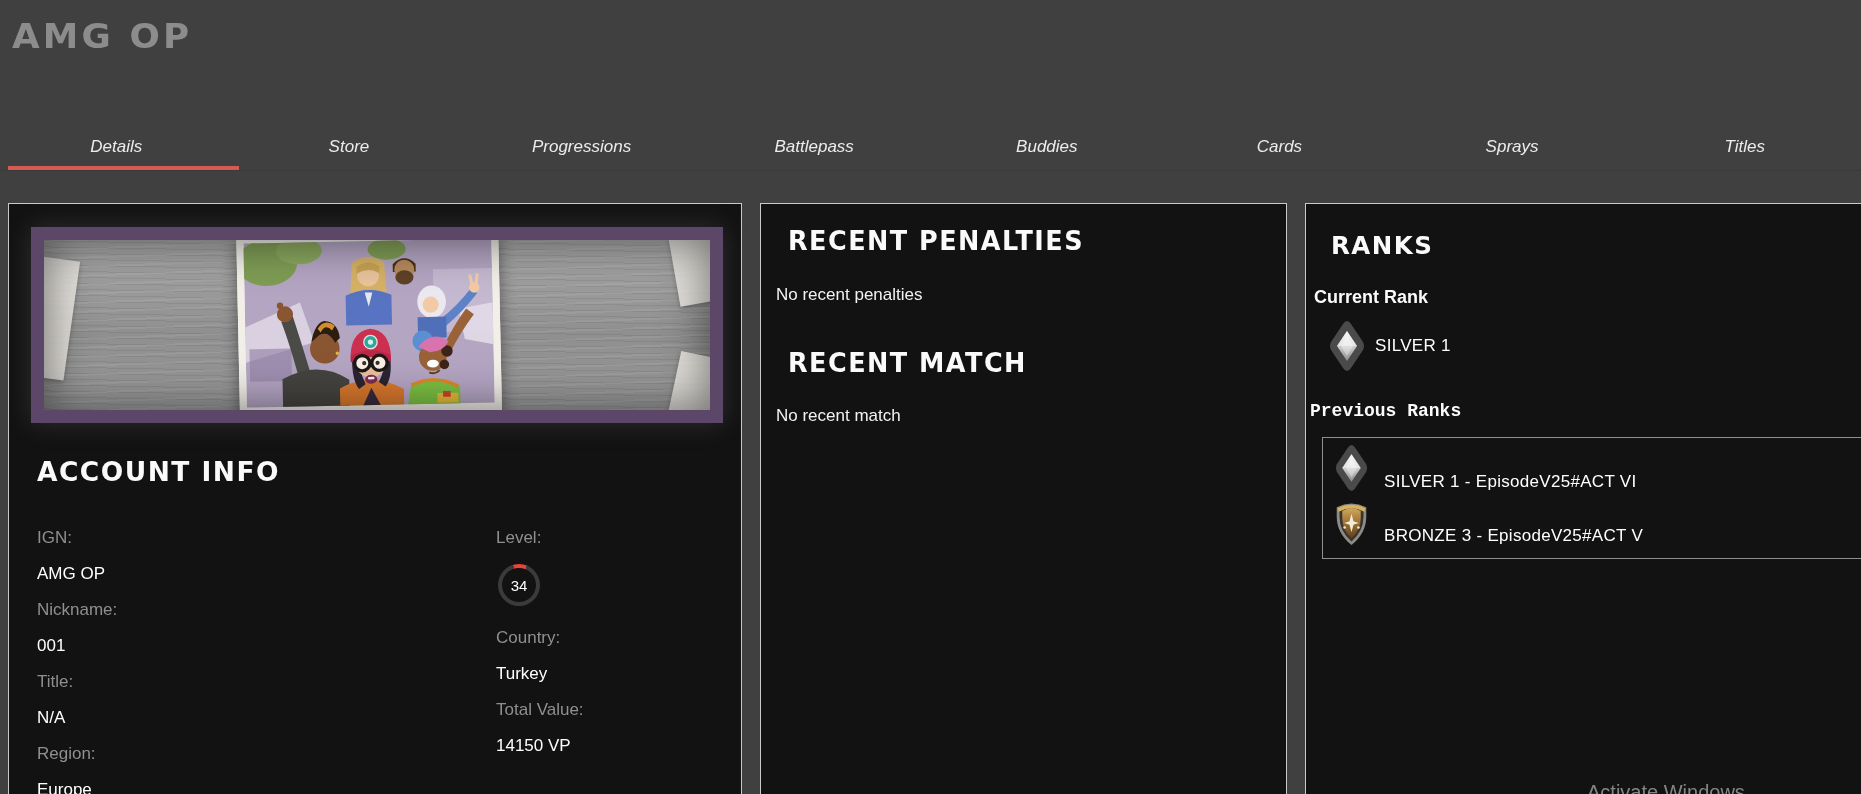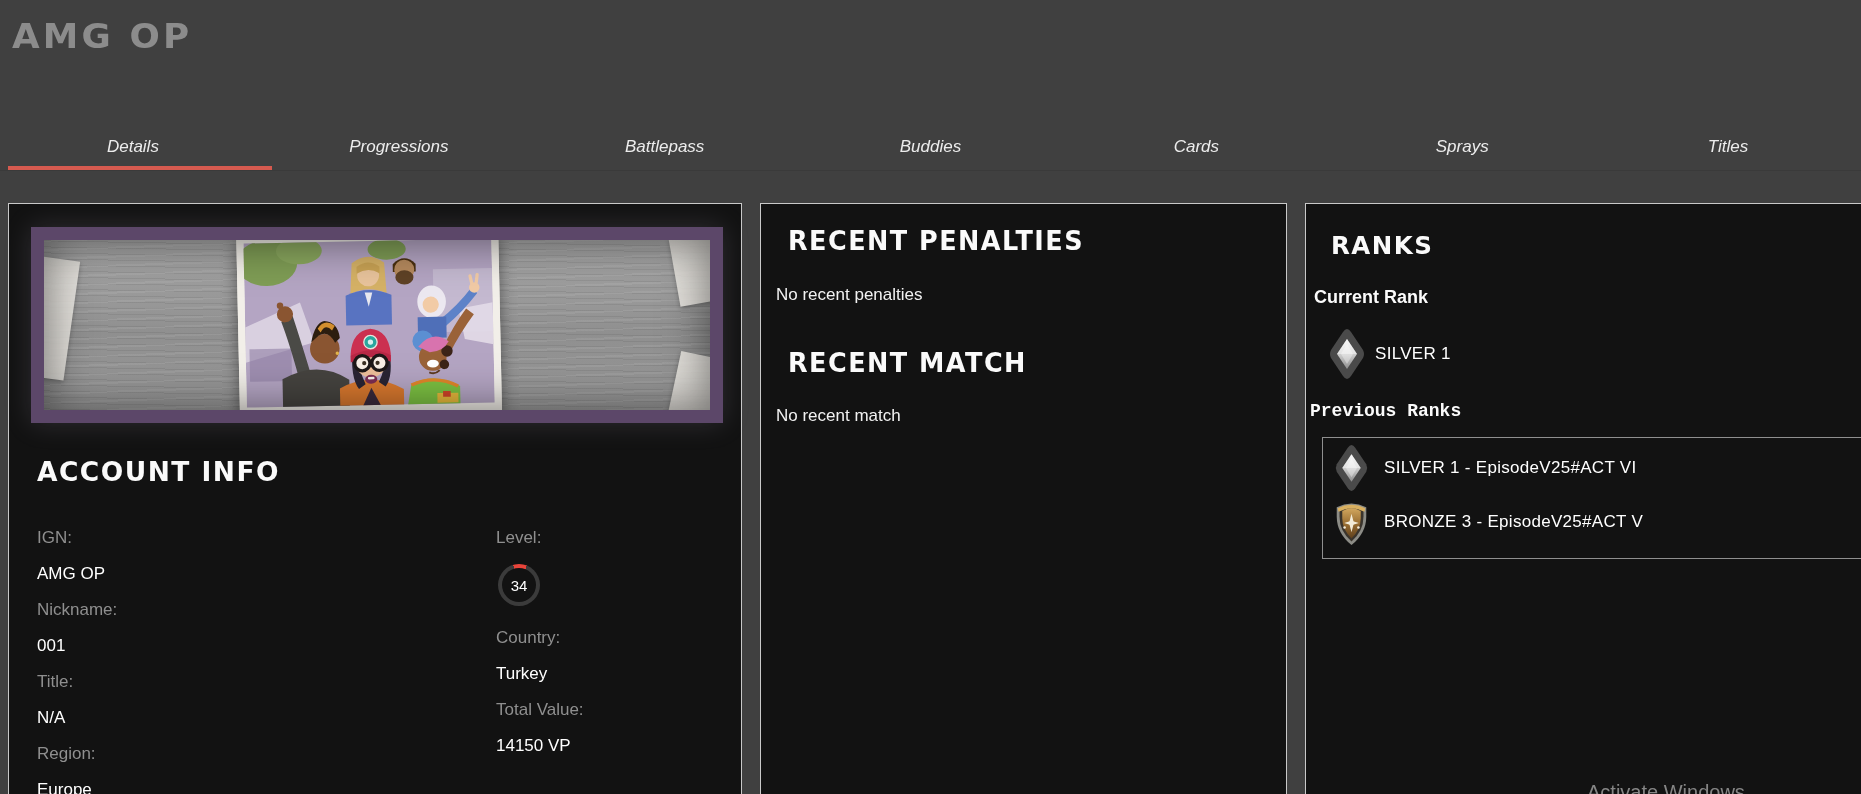--- a/index.html
+++ b/index.html
@@ -101,29 +101,29 @@
   .rp-t1 { position:absolute; left:15px; top:81px;  font-size:17px; color:#f2f2f2; }
   .rp-h2 { position:absolute; left:27px; top:144px; font-size:26px; }
   .rp-t2 { position:absolute; left:15px; top:202px; font-size:17px; color:#f2f2f2; }
 
   
   .rk-heading { position:absolute; left:25px; top:27px; font-size:25px; }
   .rk-sub { position:absolute; font-size:18px; font-weight:700; color:#fbfbfb; }
   .rk-sub-current  { left:8px; top:83px; }
   .rk-sub-previous { left:4px; top:197px;font-family:Liberation Mono, monospace; }
   .rank-row { position:absolute; display:flex; align-items:center; gap:14px; }
-  .rank-current { left:21px; top:124px;gap:8px; }
+  .rank-current { left:21px; top:116px;gap:8px; }
   .rank-name { font-size:17px; color:#ffffff; letter-spacing:.3px; }
   .rank-icon { display:block; }
 
   .prev-box {
     position:absolute; left:16px; top:233px; width:720px; height:122px;
     border:1px solid #8f8f8f;
   }
-  .prev-row { position:absolute; left:10px; display:flex; align-items:center; gap:14px; }
+  .prev-row { position:absolute; left:10px; display:flex; align-items:flex-end; gap:14px; }
   .prev-row-0 { top:6px;  }
   .prev-row-1 { top:60px; }
 
   
   .watermark {
     position:absolute; left:1587px; top:781px; font-size:20px; color:#9a9a9a; opacity:.85;
   }
 </style>
 </head>
 <body>
@@ -161,20 +161,23 @@
 
 <div id="screen">
 
   <div class="logo">AMG OP</div>
 
   <div class="tabbar">
     <div class="tab active">
         <span>Details</span>
       </div>
     <div class="tab">
+        <span>Store</span>
+      </div>
+    <div class="tab">
         <span>Progressions</span>
       </div>
     <div class="tab">
         <span>Battlepass</span>
       </div>
     <div class="tab">
         <span>Buddies</span>
       </div>
     <div class="tab">
         <span>Cards</span>

